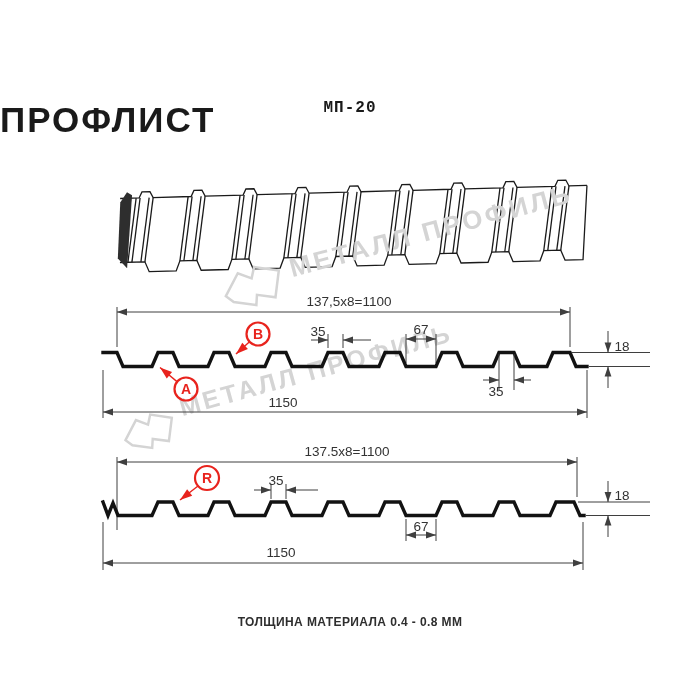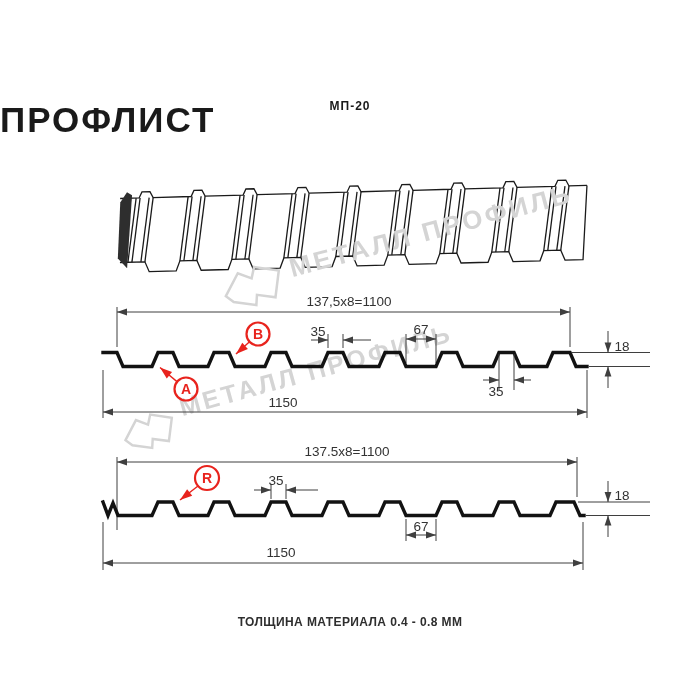--- a/index.html
+++ b/index.html
@@ -1,21 +1,21 @@
 <!DOCTYPE html>
 <html><head>
 <meta charset="utf-8">
 <style>
   html,body{margin:0;padding:0;background:#ffffff;}
   #page{position:relative;width:700px;height:700px;background:#ffffff;overflow:hidden;
         font-family:"Liberation Sans",sans-serif;}
   .title{position:absolute;left:0;top:56px;width:700px;text-align:left;
          font-size:35px;font-weight:700;letter-spacing:2px;color:#1a1a1a;margin-top:44px;}
   .subtitle{position:absolute;left:0;top:99px;width:700px;text-align:center;
-         font-size:12px;font-weight:700;letter-spacing:1px;color:#1a1a1a;}
+         font-size:16px;font-weight:700;letter-spacing:1px;color:#1a1a1a;font-family:Liberation Mono, monospace;}
   .footer-note{position:absolute;left:0;top:615px;width:700px;text-align:center;
          font-size:12px;font-weight:600;letter-spacing:.4px;color:#2e2e2e;}
   svg{position:absolute;}
   .wm{position:absolute;color:#d4d4d4;font-weight:700;font-size:26px;letter-spacing:3px;
       white-space:nowrap;transform-origin:left top;}
   .wm1{left:286px;top:254px;transform:rotate(-15deg);}
   .wm2{left:176px;top:394px;transform:rotate(-15.5deg);font-size:25px;}
   .wm-logo{position:absolute;}
   .dim{font-size:13.5px;fill:#333333;font-family:"Liberation Sans",sans-serif;}
   .dimline{stroke:#3f3f3f;stroke-width:1;fill:none;}

